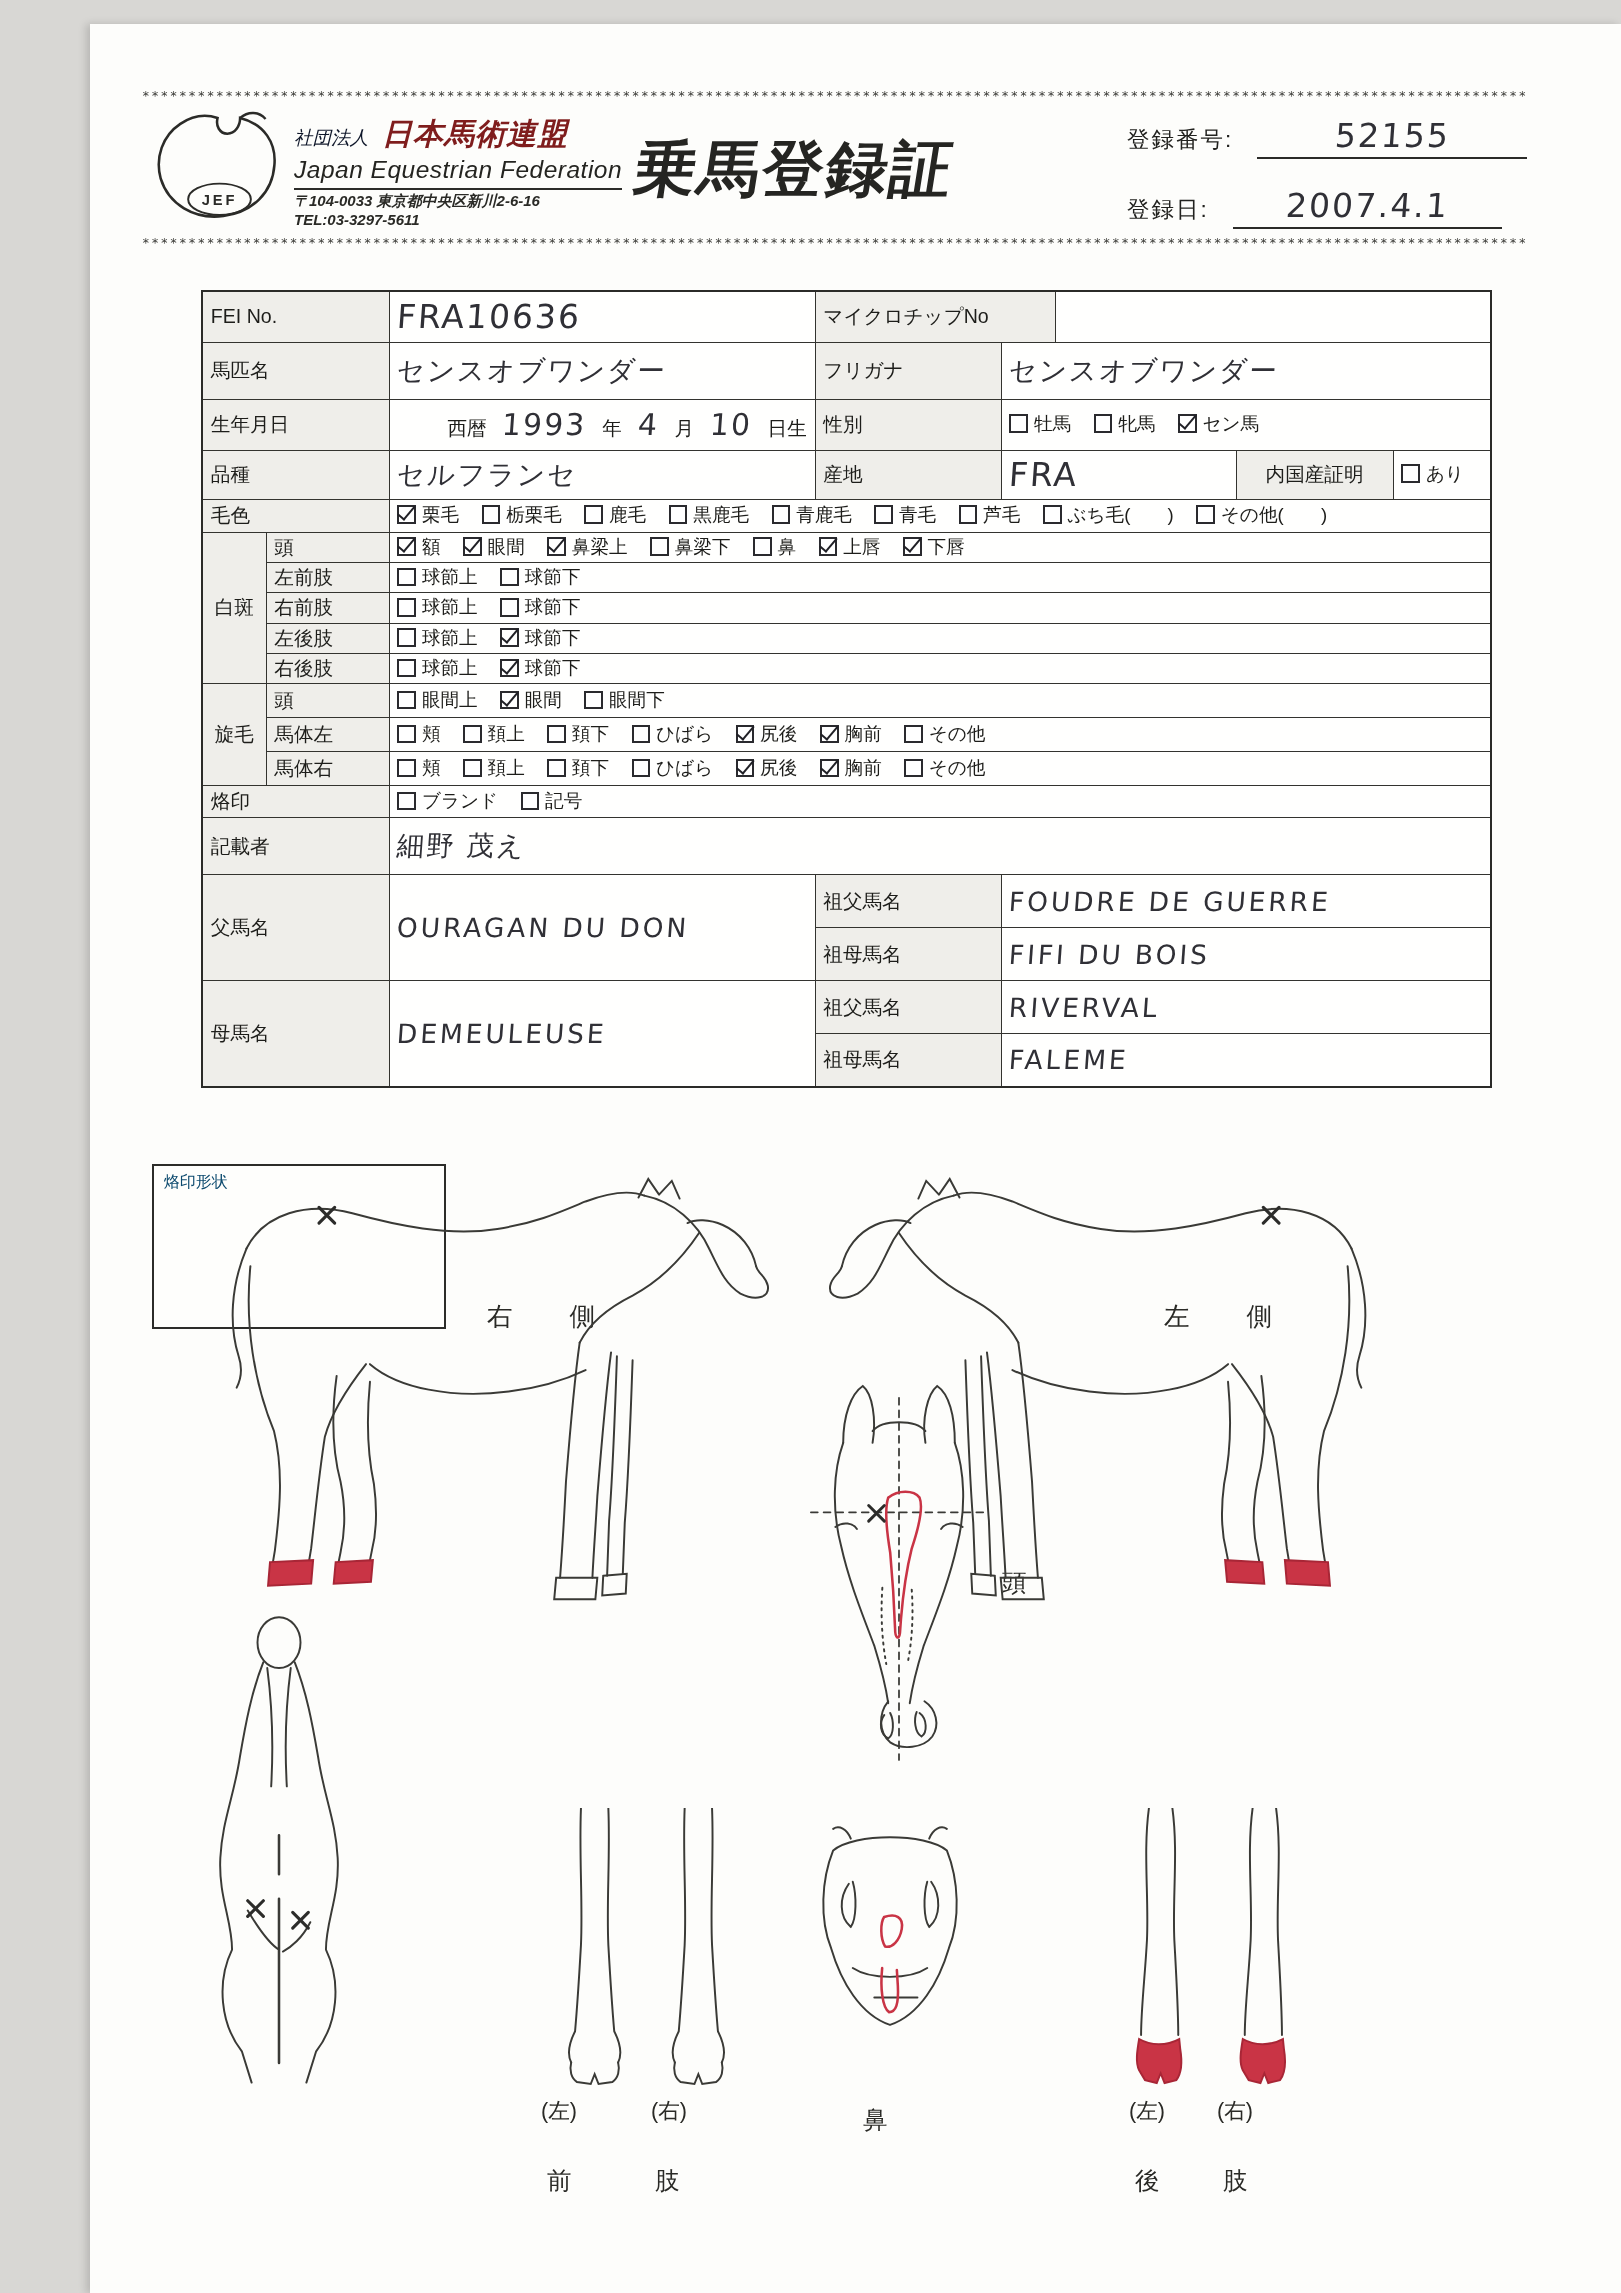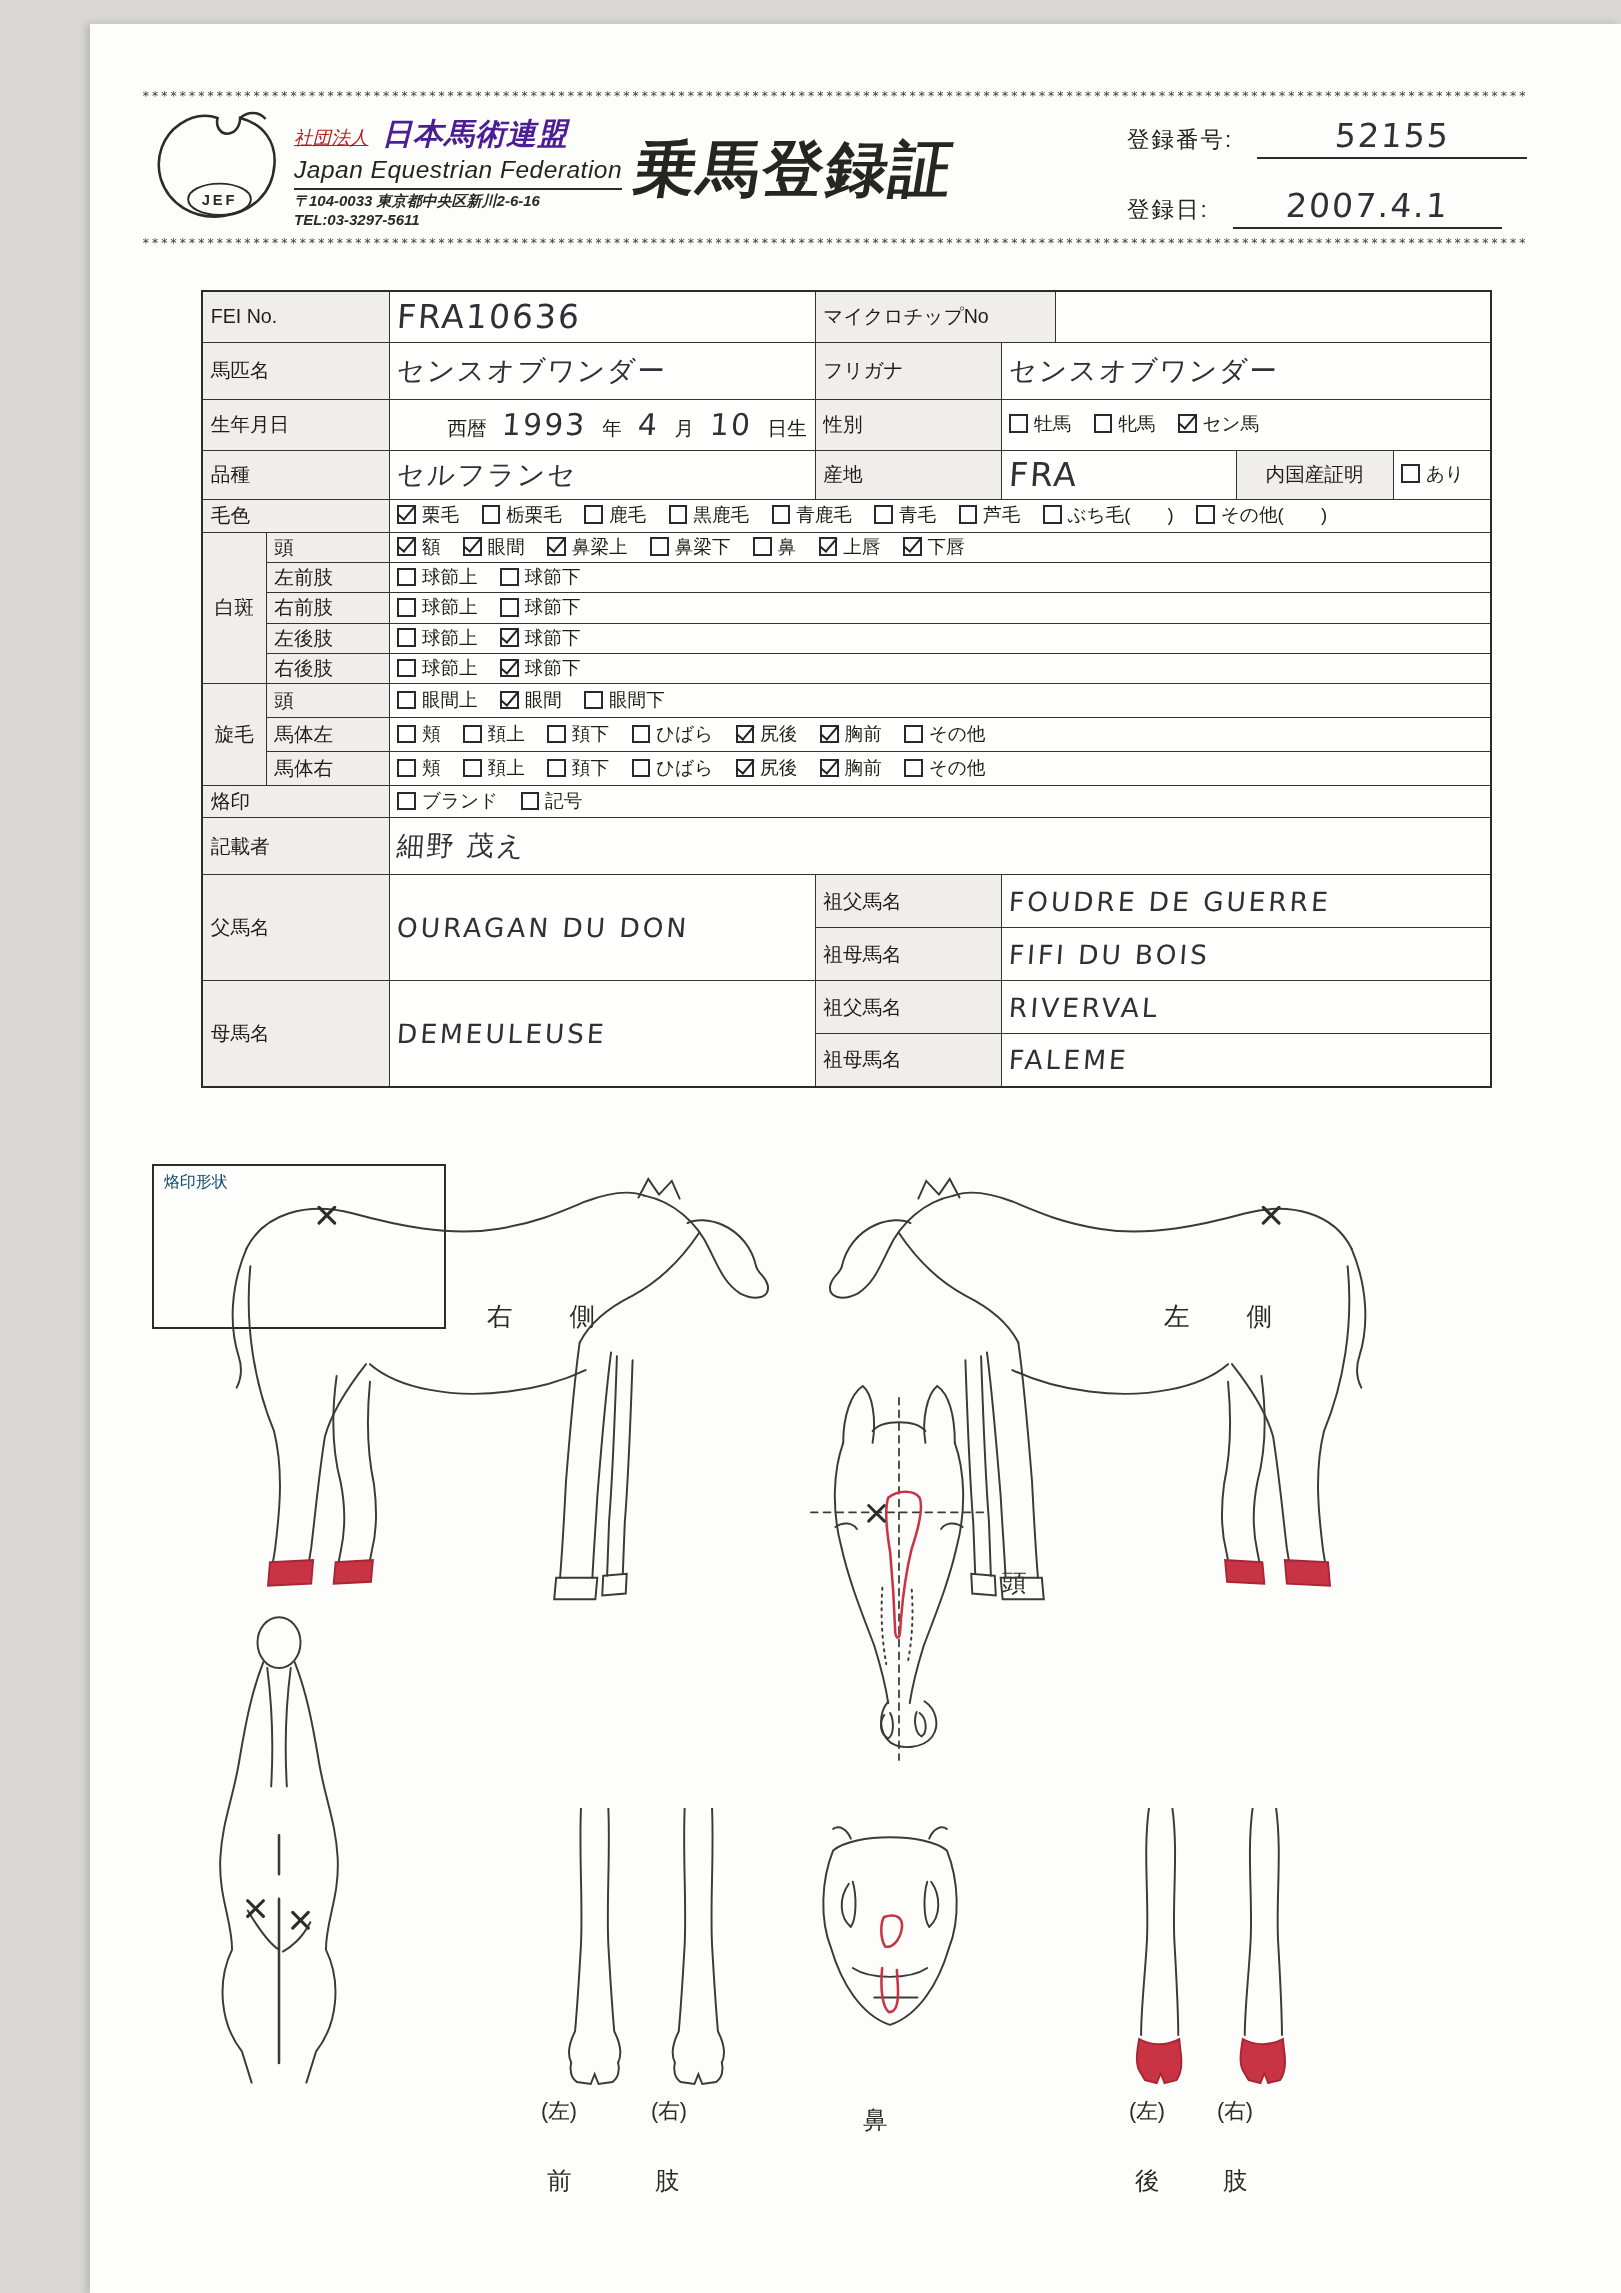--- a/index.html
+++ b/index.html
@@ -4,22 +4,22 @@
 <style>
   html,body{margin:0;padding:0;}
   body{background:#d8d7d4;font-family:"Liberation Sans","DejaVu Sans",sans-serif;}
   .root{position:relative;width:1621px;height:2294px;overflow:hidden;background:#d8d7d4;}
   .sheet{position:absolute;left:90px;top:23.5px;width:1531px;height:2270px;background:#fdfdfb;box-shadow:-3.9px 0 7.8px rgba(0,0,0,.15);}
   .abs{position:absolute;}
   .sep{width:1397px;overflow:hidden;white-space:nowrap;font-family:"DejaVu Sans Mono",monospace;
        font-size:12.7px;letter-spacing:1.6px;color:#3a3a36;height:17.6px;}
   
   .orgline{display:flex;align-items:baseline;gap:13.7px;}
-  .orgtype{font-size:18.6px;color:#b91c1c;font-style:italic;text-decoration:underline;}
-  .orgname{font-size:30px;font-weight:bold;color:#4c1d95;font-style:italic;letter-spacing:1px;}
+  .orgtype{font-size:18.6px;color:#0f172a;font-style:italic;}
+  .orgname{font-size:30px;font-weight:bold;color:#7f1d1d;font-style:italic;letter-spacing:1px;}
   .orgen{font-size:24.5px;font-style:italic;color:#242420;margin-top:1px;letter-spacing:0.5px;}
   .addrblock{border-top:2.9px solid #2c2c29;margin-top:3.9px;padding-top:2px;font-size:15px;
              font-style:italic;font-weight:bold;color:#2a2a26;line-height:1.25;}
   .bigtitle{font-size:61px;font-weight:900;color:#252522;letter-spacing:2.9px;transform:skewX(-9deg);}
   .regline{display:flex;align-items:baseline;gap:24px;}
   .reglab{font-size:22.5px;color:#22221f;letter-spacing:2px;flex:none;}
   .regval{min-width:250px;border-bottom:2.9px solid #2b2b28;text-align:center;padding:0 9.8px 2px 9.8px;}
   
   .hand{font-family:"DejaVu Sans",sans-serif;color:#303036;display:inline-block;transform:skewX(-4deg);letter-spacing:2px;}
   .big{font-size:33px;} .med{font-size:30px;} .kana{font-size:27.4px;} .ped{font-size:26.5px;letter-spacing:2.9px;}

